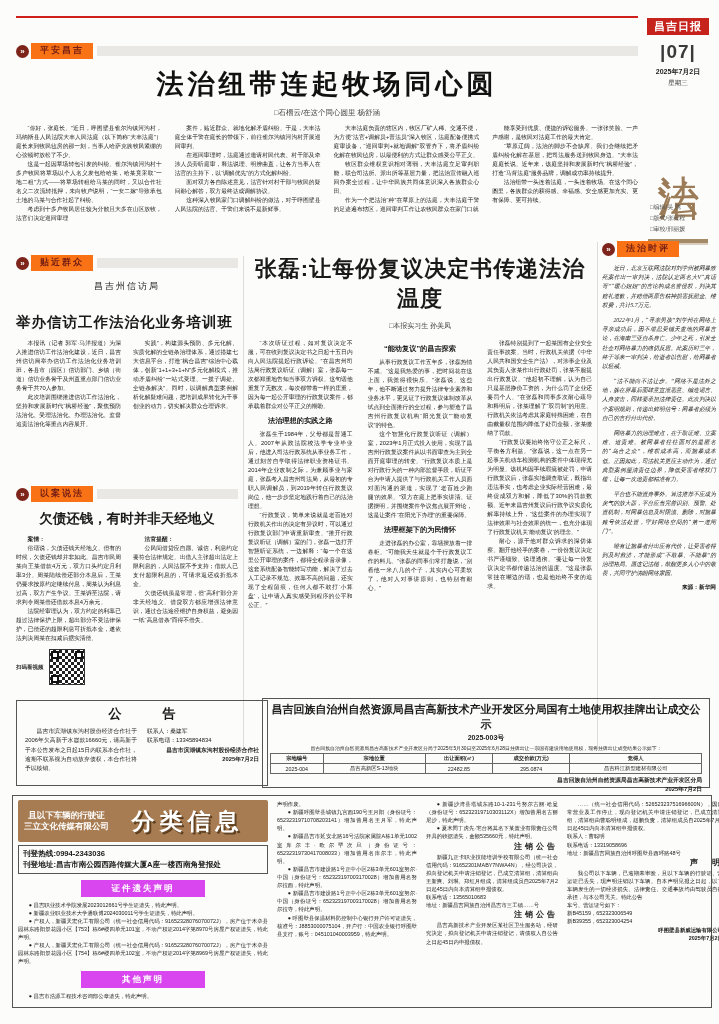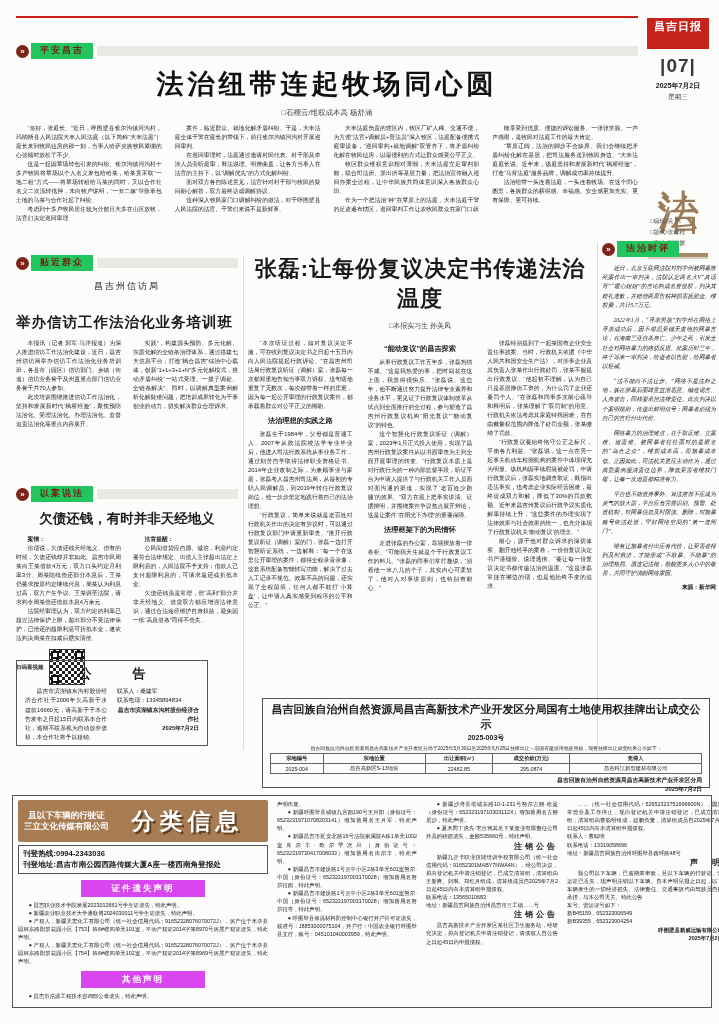--- a/index.html
+++ b/index.html
@@ -3,40 +3,40 @@
 <meta charset="utf-8">
 <style>
   html,body{margin:0;padding:0;background:#888;}
   .page{position:relative;width:719px;height:1024px;margin:0 auto;background:#fcfcfa;overflow:hidden;
         font-family:"Liberation Sans",sans-serif;color:#1a1a1a;}
   .abs{position:absolute;}
   
   .badge-row{display:flex;align-items:center;height:14px;}
   .badge-circle{width:13px;height:13px;border-radius:50%;background:#7d241b;color:#fff;
                 font-size:8px;font-weight:bold;display:flex;align-items:center;justify-content:center;flex:0 0 13px;}
-  .badge-label{background:#22c55e;color:#731d14;font-weight:bold;font-size:9px;letter-spacing:2px;
+  .badge-label{background:#f97316;color:#731d14;font-weight:bold;font-size:9px;letter-spacing:2px;
                padding:1px 9px 2px;margin-left:2px;white-space:nowrap;}
   .graybar{flex:1;height:10px;background:#e9e8e5;margin-left:4px;}
   
   .top-rule{left:16px;top:16px;width:622px;height:2px;background:#cf1f1a;}
   .lead-title{left:16px;top:66px;width:622px;text-align:center;font-family:"Liberation Serif",serif;
               font-size:27px;font-weight:bold;letter-spacing:4px;color:#111;}
   .lead-byline{left:16px;top:108px;width:622px;text-align:center;font-size:7.5px;color:#444;}
   .lead-body{left:16px;top:124px;width:622px;height:126px;display:flex;gap:13px;overflow:hidden;}
   .col{flex:1;font-size:5.8px;line-height:1.55;text-align:justify;overflow:hidden;}
   .col p, .tinycol p{margin:0;}
   p.para{text-indent:2em;}
   p.lead{text-indent:2em;font-weight:bold;}
   p.sub{font-weight:bold;text-align:center;font-size:7.2px;margin:4px 0;text-indent:0;}
   p.cline{text-indent:0;}
   p.sigr{text-indent:0;text-align:right;font-weight:bold;}
   p.chead{text-indent:0;text-align:right;font-weight:bold;font-size:8px;letter-spacing:3px;margin:3px 0;}
   
   .masthead{left:640px;top:18px;width:76px;text-align:center;}
-  .paper-logo{width:62px;height:31px;margin:0 auto;background:#c5231c;color:#fff;
+  .paper-logo{width:62px;height:17px;margin:0 auto;background:#c5231c;color:#fff;
               font-family:"Liberation Serif",serif;font-weight:bold;font-size:11px;line-height:17px;letter-spacing:1px;}
   .page-no{font-size:19px;color:#3a3a3a;font-weight:600;letter-spacing:1px;margin-top:6px;}
   .m-date{font-size:7px;font-weight:bold;margin-top:4px;}
   .m-week{font-size:6.5px;color:#333;margin-top:2px;}
   .calli{height:104px;display:flex;justify-content:center;margin-top:6px;
          writing-mode:vertical-rl;font-family:"Liberation Serif",serif;font-size:42px;color:#9c7c58;
          letter-spacing:4px;line-height:1;margin-left:auto;margin-right:auto;}
   .credits{margin-top:4px;text-align:left;padding-left:10px;}
   .credits p{margin:0;font-size:6px;color:#555;line-height:1.8;text-indent:0;}
   .m-divider{width:60px;height:4px;background:#a58a68;margin:5px auto 0;box-shadow:0 2px 0 #d9cdbd;}
@@ -63,21 +63,21 @@
       background:repeating-conic-gradient(#222 0% 25%, #fff 0% 50%) 0 0/6px 6px;position:relative;}
   .qr i{position:absolute;width:8px;height:8px;background:#fff;border:2px solid #111;box-sizing:border-box;}
   .qr i.tl{left:1px;top:1px;} .qr i.tr{right:1px;top:1px;} .qr i.bl{left:1px;bottom:1px;}
   
   .mid{left:248px;top:254px;width:344px;}
   .mid-title{text-align:center;font-weight:bold;font-size:22px;letter-spacing:1px;}
   .mid-byline{text-align:center;font-size:7px;color:#444;margin-top:7px;}
   .cols3{display:flex;gap:15px;margin-top:8px;height:448px;overflow:hidden;}
   .vline{width:1px;background:#dcdcd8;}
   
-  .gonggao{left:16px;top:660px;width:192px;height:86px;border:1px solid #555;padding:4px 8px;box-sizing:border-box;}
+  .gonggao{left:16px;top:700px;width:252px;height:86px;border:1px solid #555;padding:4px 8px;box-sizing:border-box;}
   .gg-title{text-align:center;font-family:"Liberation Serif",serif;font-weight:bold;font-size:13px;letter-spacing:14px;text-indent:14px;}
   .gg-cols{display:flex;gap:10px;margin-top:4px;}
   .gg-col{flex:1;font-size:5.8px;line-height:1.6;text-align:justify;}
   .gg-col p{margin:0;}
   .gg-sig{margin-top:6px;}
   .land{left:262px;top:698px;width:448px;height:90px;border:1px solid #555;padding:3px 7px;box-sizing:border-box;}
   .land-title{text-align:center;font-family:"Liberation Serif",serif;font-weight:bold;font-size:11px;}
   .land-sub{text-align:center;font-weight:bold;font-size:7px;margin-top:1px;}
   .land-intro{text-align:center;font-size:4.9px;color:#222;margin-top:2px;}
   table.land-tb{width:100%;border-collapse:collapse;margin-top:2px;}
@@ -105,21 +105,21 @@
 
   <div class="abs top-rule"></div>
 
   <div class="abs badge-row" style="left:16px;top:44px;width:622px;">
     <span class="badge-circle">»</span>
     <span class="badge-label">平安昌吉</span>
     <span class="graybar"></span>
   </div>
 
   <div class="abs lead-title">法治纽带连起牧场同心圆</div>
-  <div class="abs lead-byline">□石榴云/维权成本高 杨舒涵</div>
+  <div class="abs lead-byline">□石榴云/在这个同心圆里 杨舒涵</div>
   <div class="abs lead-body">
     <div class="col">
         <p class="para">“你好，张庭长。”近日，呼图壁县雀尔沟镇河沟村，玛纳斯县人民法院大丰人民法庭（以下简称“大丰法庭”）庭长来到牧民毡房的那一刻，当事人哈萨克族牧民紧绷的心弦顿时放松了不少。</p>
         <p class="para">这是一起因草场转包引发的纠纷。雀尔沟镇河沟村十多户牧民将草场以个人名义发包给哈某，哈某竟采取“一地二租”方式——将草场转租给马某的同时，又以合作社名义二次流转抵押，未向牧户说明，“一女二嫁”导致承包土地的马某与合作社起了纠纷。</p>
         <p class="para">考虑到十多户牧民居住较为分散且大多在山区放牧，法官们决定巡回审理</p>
       </div>
     <div class="col">
         <p class="para">案件，贴近群众、就地化解矛盾纠纷。于是，大丰法庭全体干警在庭长的带领下，前往雀尔沟镇河沟村开展巡回审判。</p>
         <p class="para">在巡回审理时，法庭通过邀请村民代表、村干部及牵涉人员旁听庭审，释法说理、明辨曲直，让各方当事人在法官的主持下，以“调解优先”的方式化解纠纷。</p>
         <p class="para">面对双方各自陈述意见，法官针对村干部与牧民的疑问耐心解答，双方最终达成调解协议。</p>

